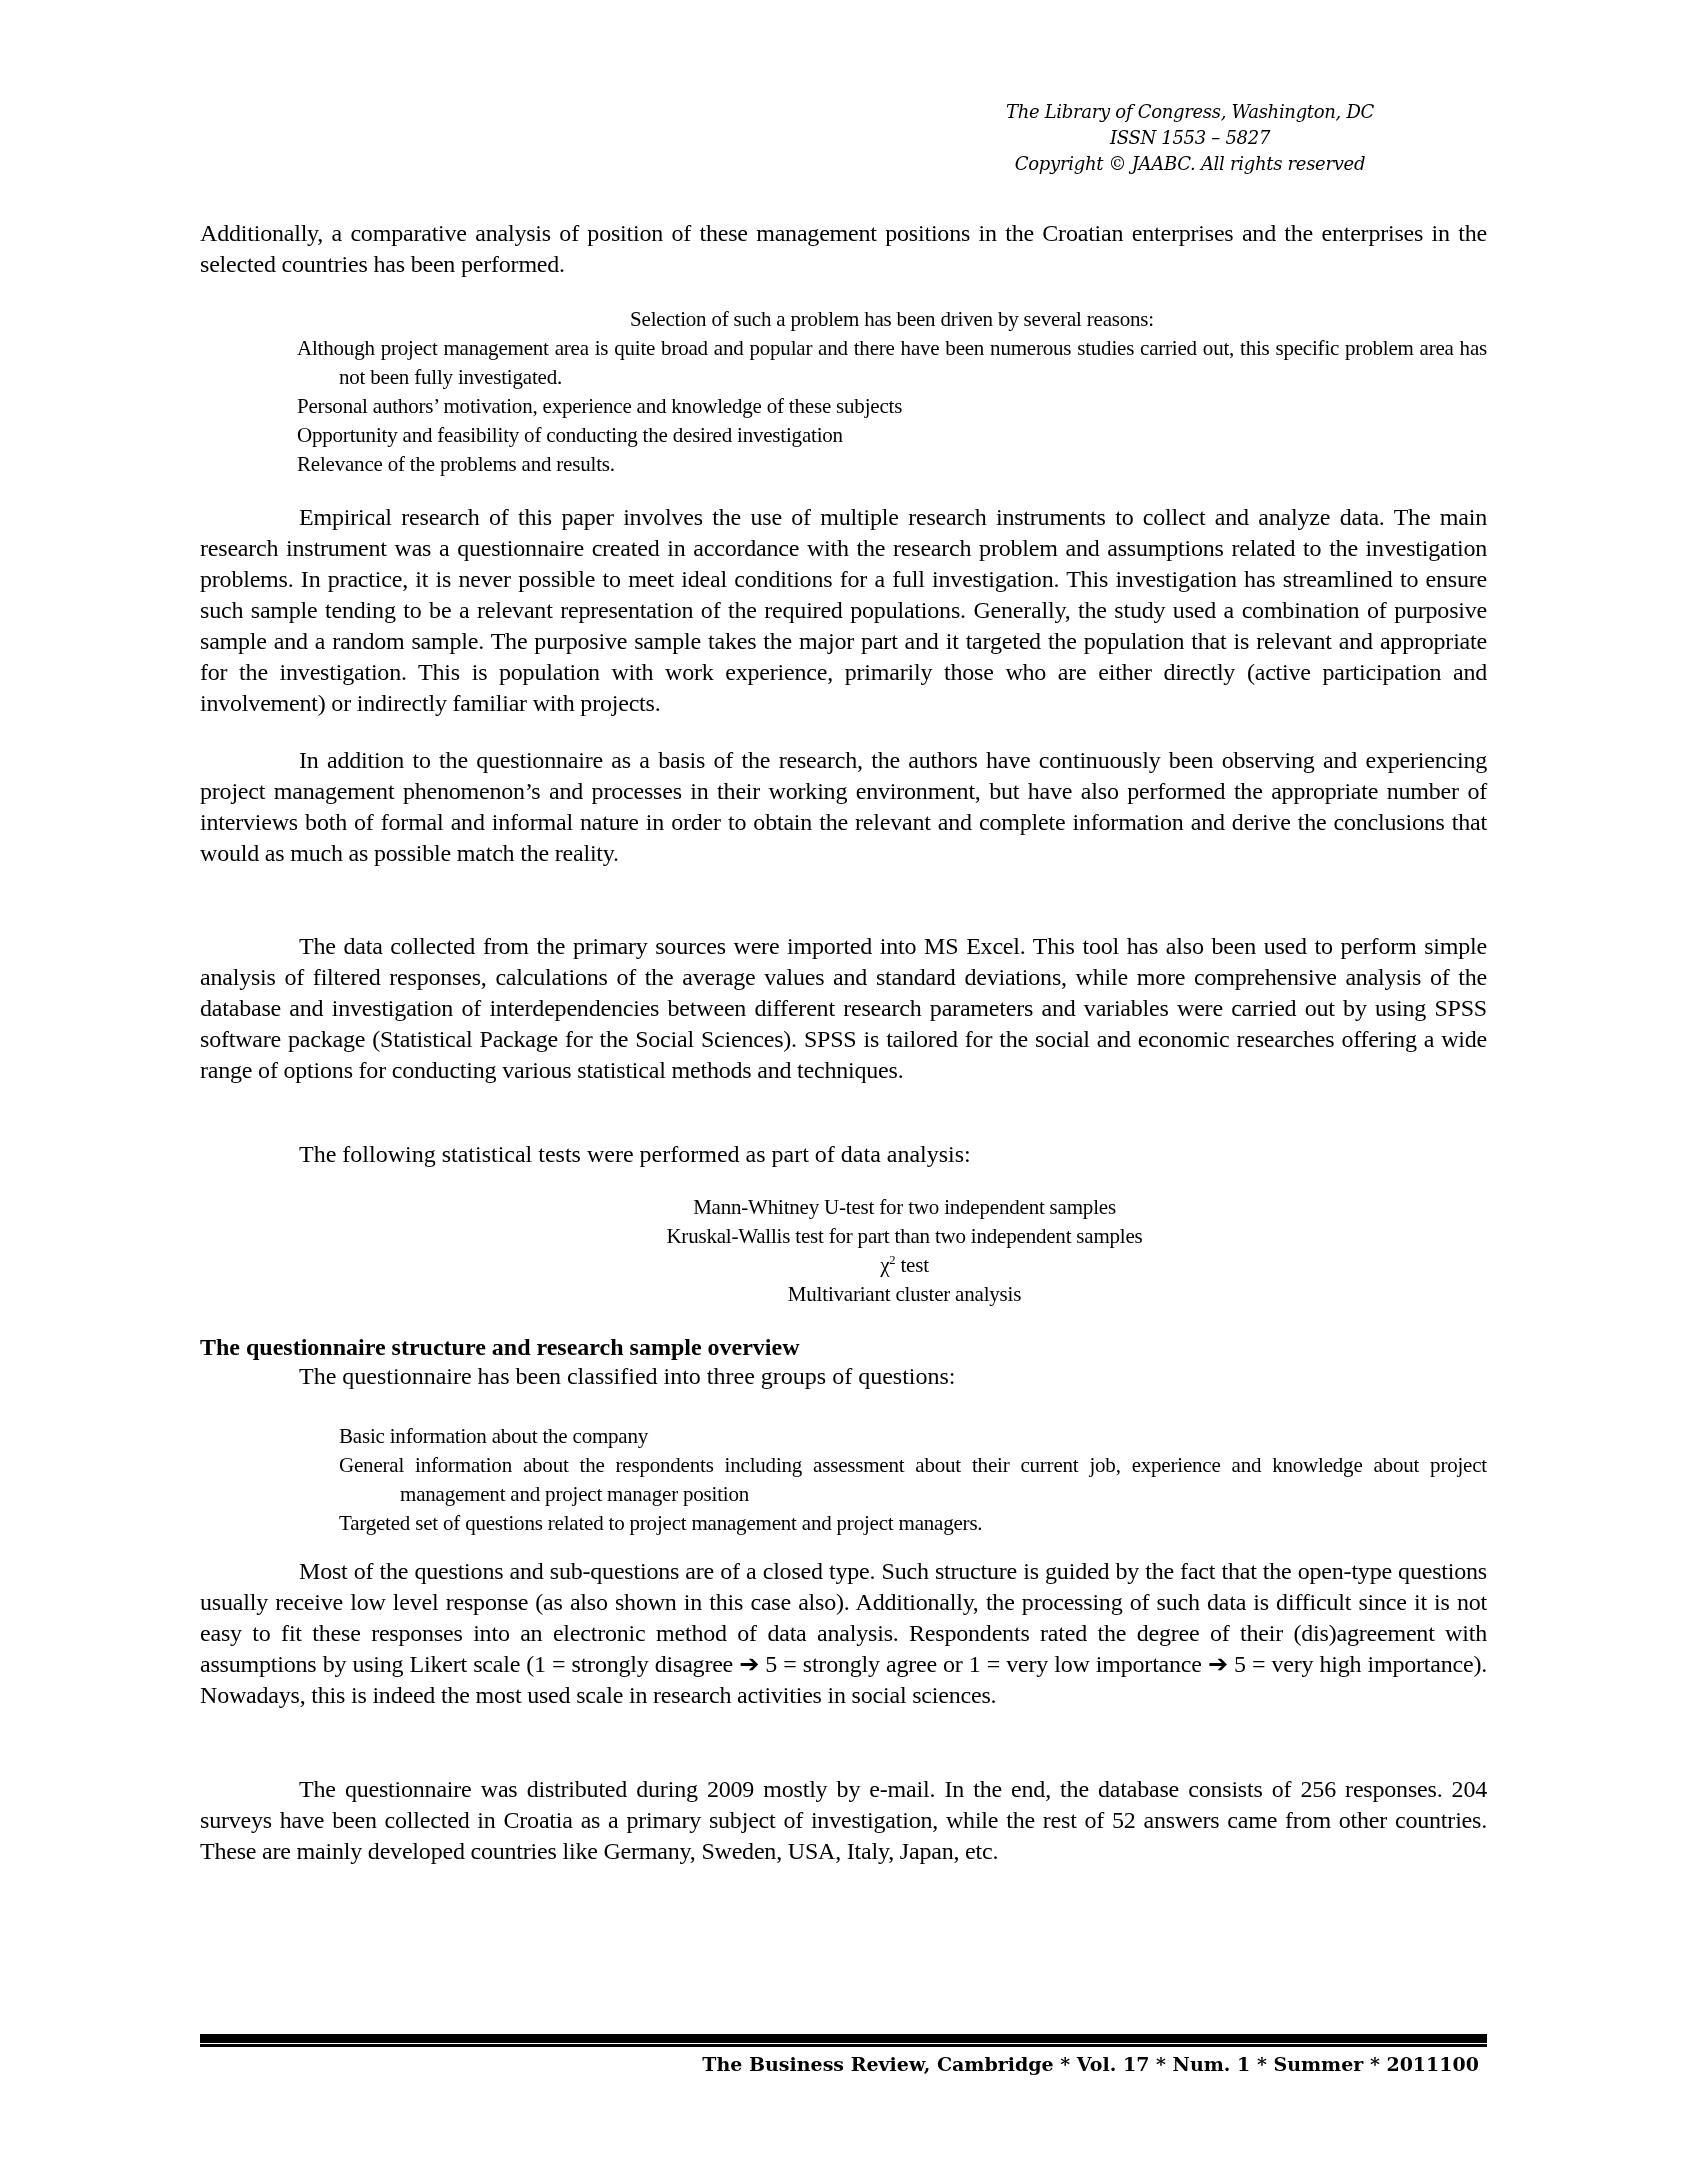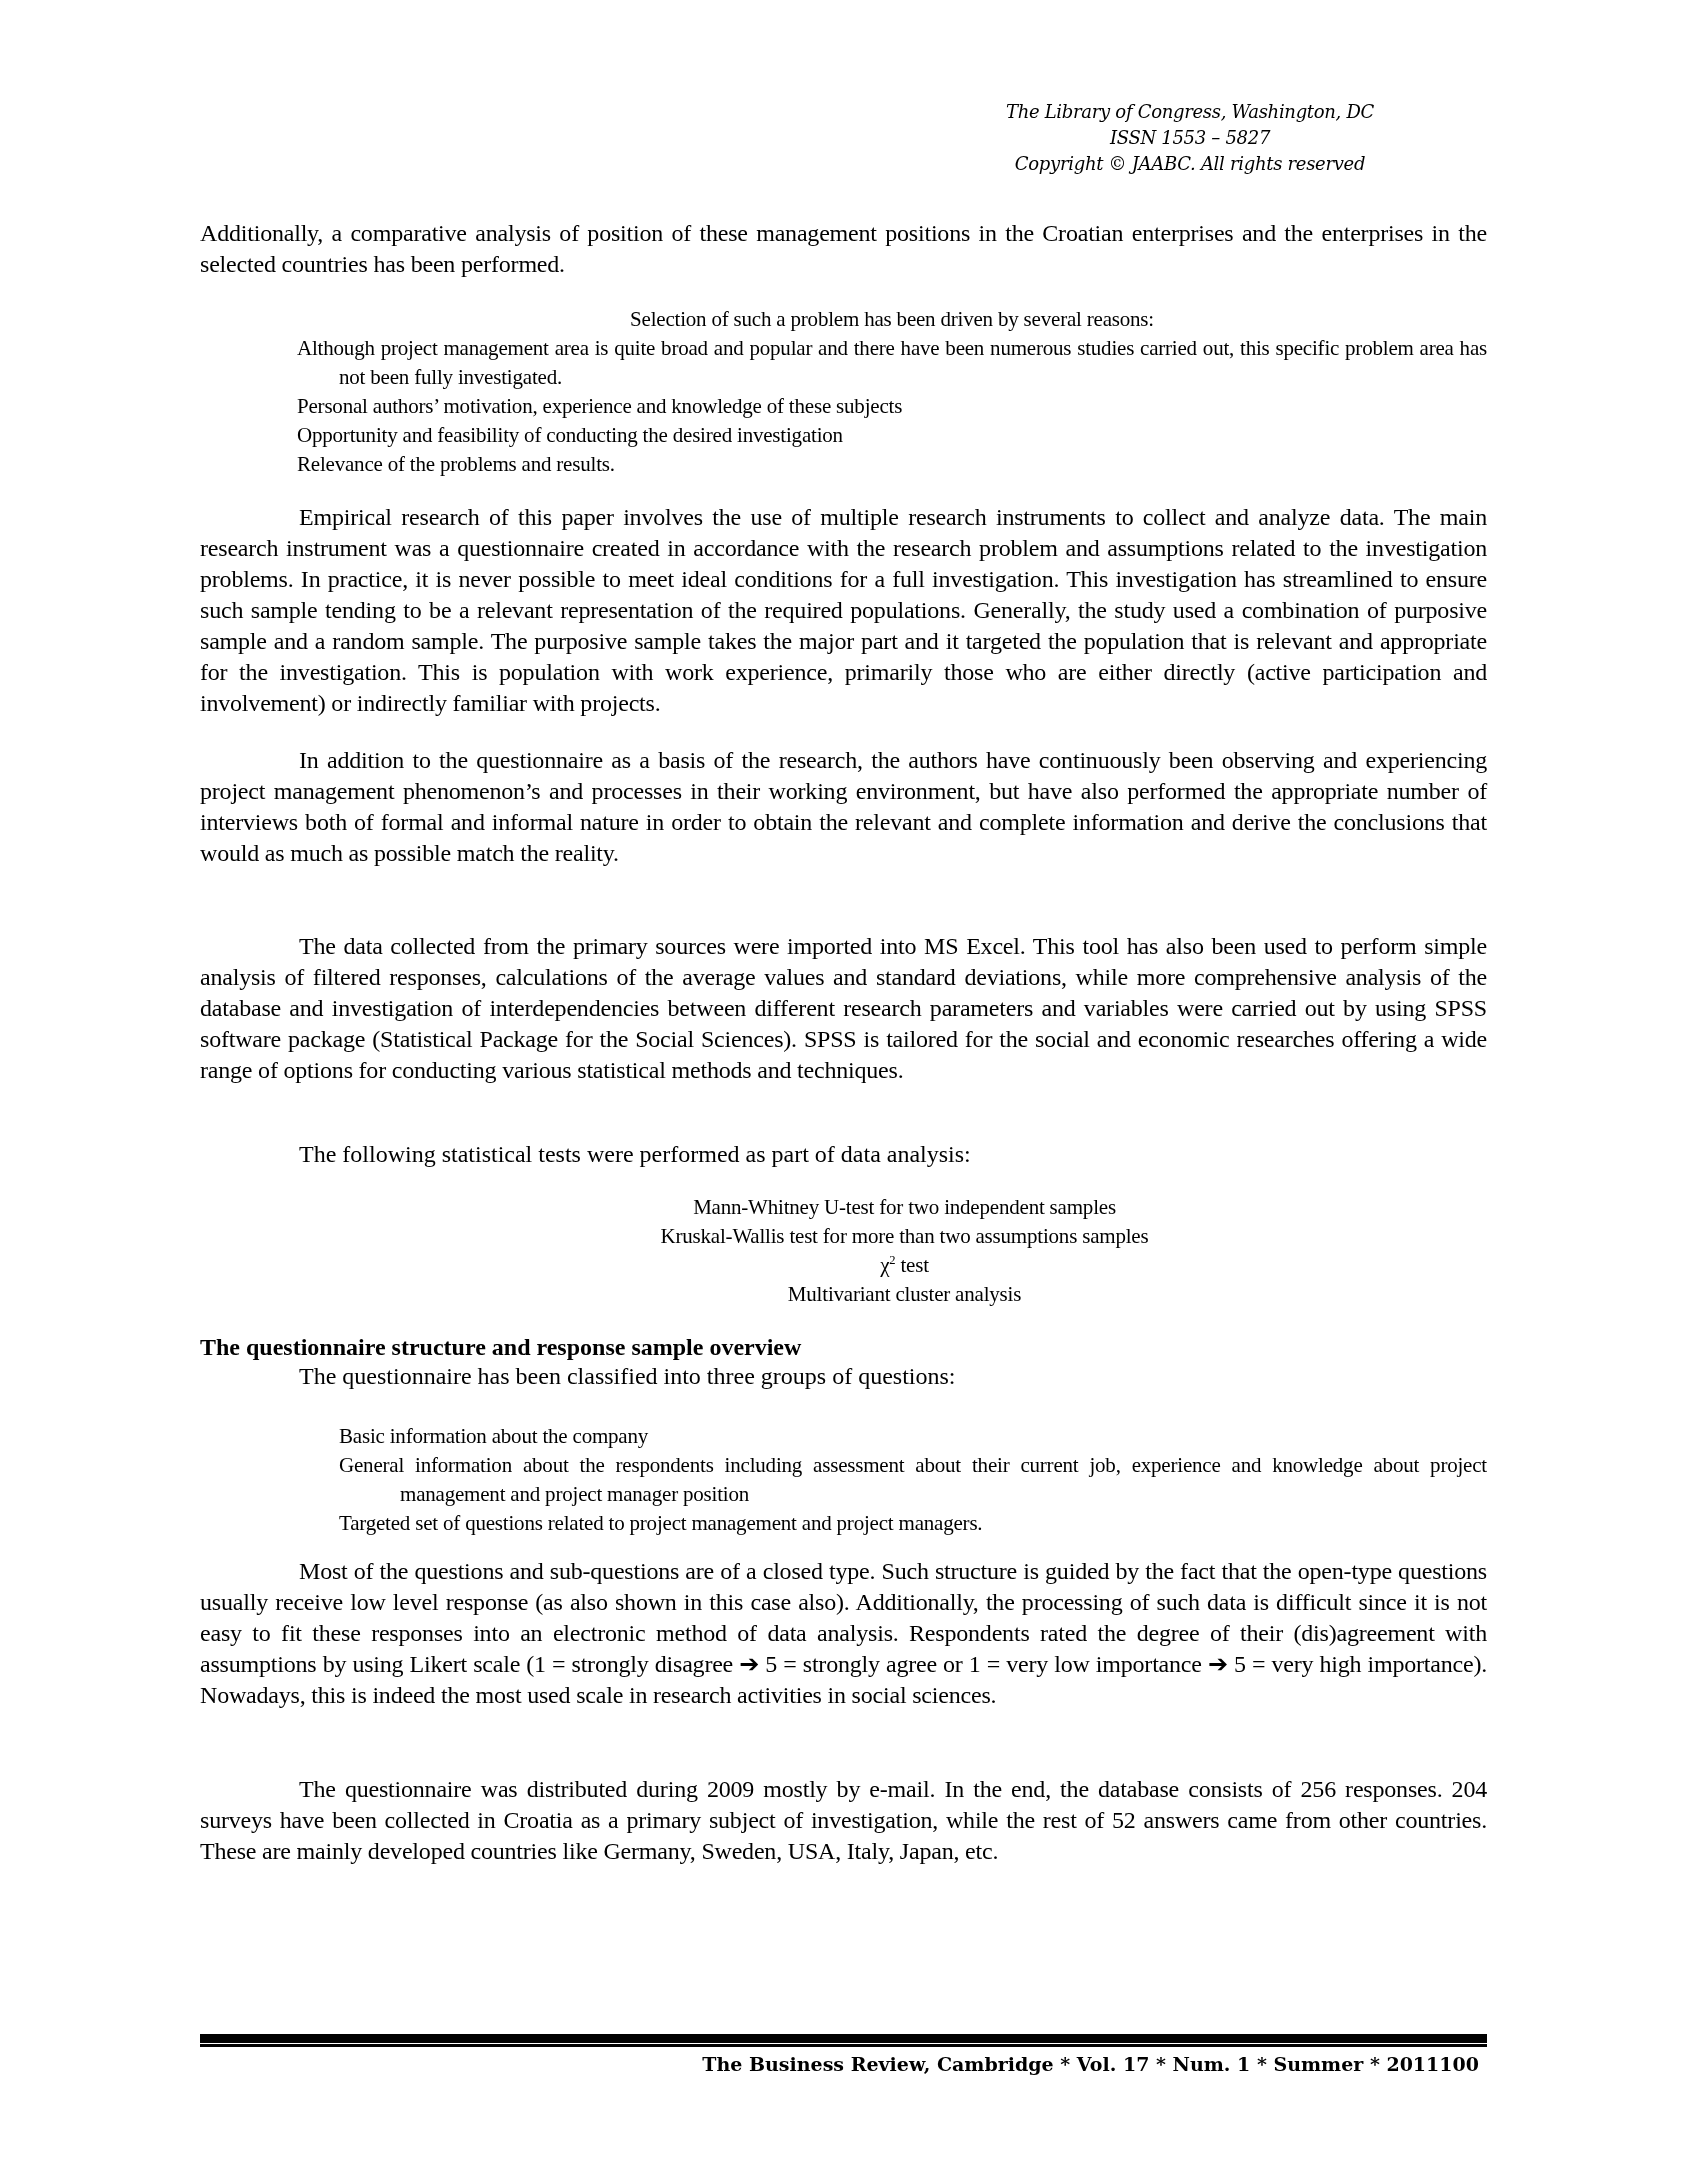--- a/index.html
+++ b/index.html
@@ -58,26 +58,26 @@
 </div>
 
 <div class="block para" style="top:931px;">
   <p class="first">The data collected from the primary sources were imported into MS Excel. This tool has also been used to perform simple analysis of filtered responses, calculations of the average values and standard deviations, while more comprehensive analysis of the database and investigation of interdependencies between different research parameters and variables were carried out by using SPSS software package (Statistical Package for the Social Sciences). SPSS is tailored for the social and economic researches offering a wide range of options for conducting various statistical methods and techniques.</p>
 </div>
 
 <div class="indent-line" style="left:299px; top:1139px;">The following statistical tests were performed as part of data analysis:</div>
 
 <div class="list" style="left:360px; width:1089px; top:1193px;">
   <div>Mann-Whitney U-test for two independent samples</div>
-  <div>Kruskal-Wallis test for more than two assumptions samples</div>
+  <div>Kruskal-Wallis test for part than two independent samples</div>
   <div><span>χ</span><sup>2</sup><span> test</span></div>
   <div>Multivariant cluster analysis</div>
 </div>
 
-<div class="heading" style="top:1332px;">The questionnaire structure and response sample overview</div>
+<div class="heading" style="top:1332px;">The questionnaire structure and research sample overview</div>
 
 <div class="indent-line" style="left:299px; top:1361px;">The questionnaire has been classified into three groups of questions:</div>
 
 <div class="list" style="left:339px; width:1148px; top:1422px;">
   <div class="hang">Basic information about the company</div>
   <div class="hang" style="padding-left:61px; text-indent:-61px;">General information about the respondents including assessment about their current job, experience and knowledge about project management and project manager position</div>
   <div class="hang">Targeted set of questions related to project management and project managers.</div>
 </div>
 
 <div class="block para" style="top:1556px;">

